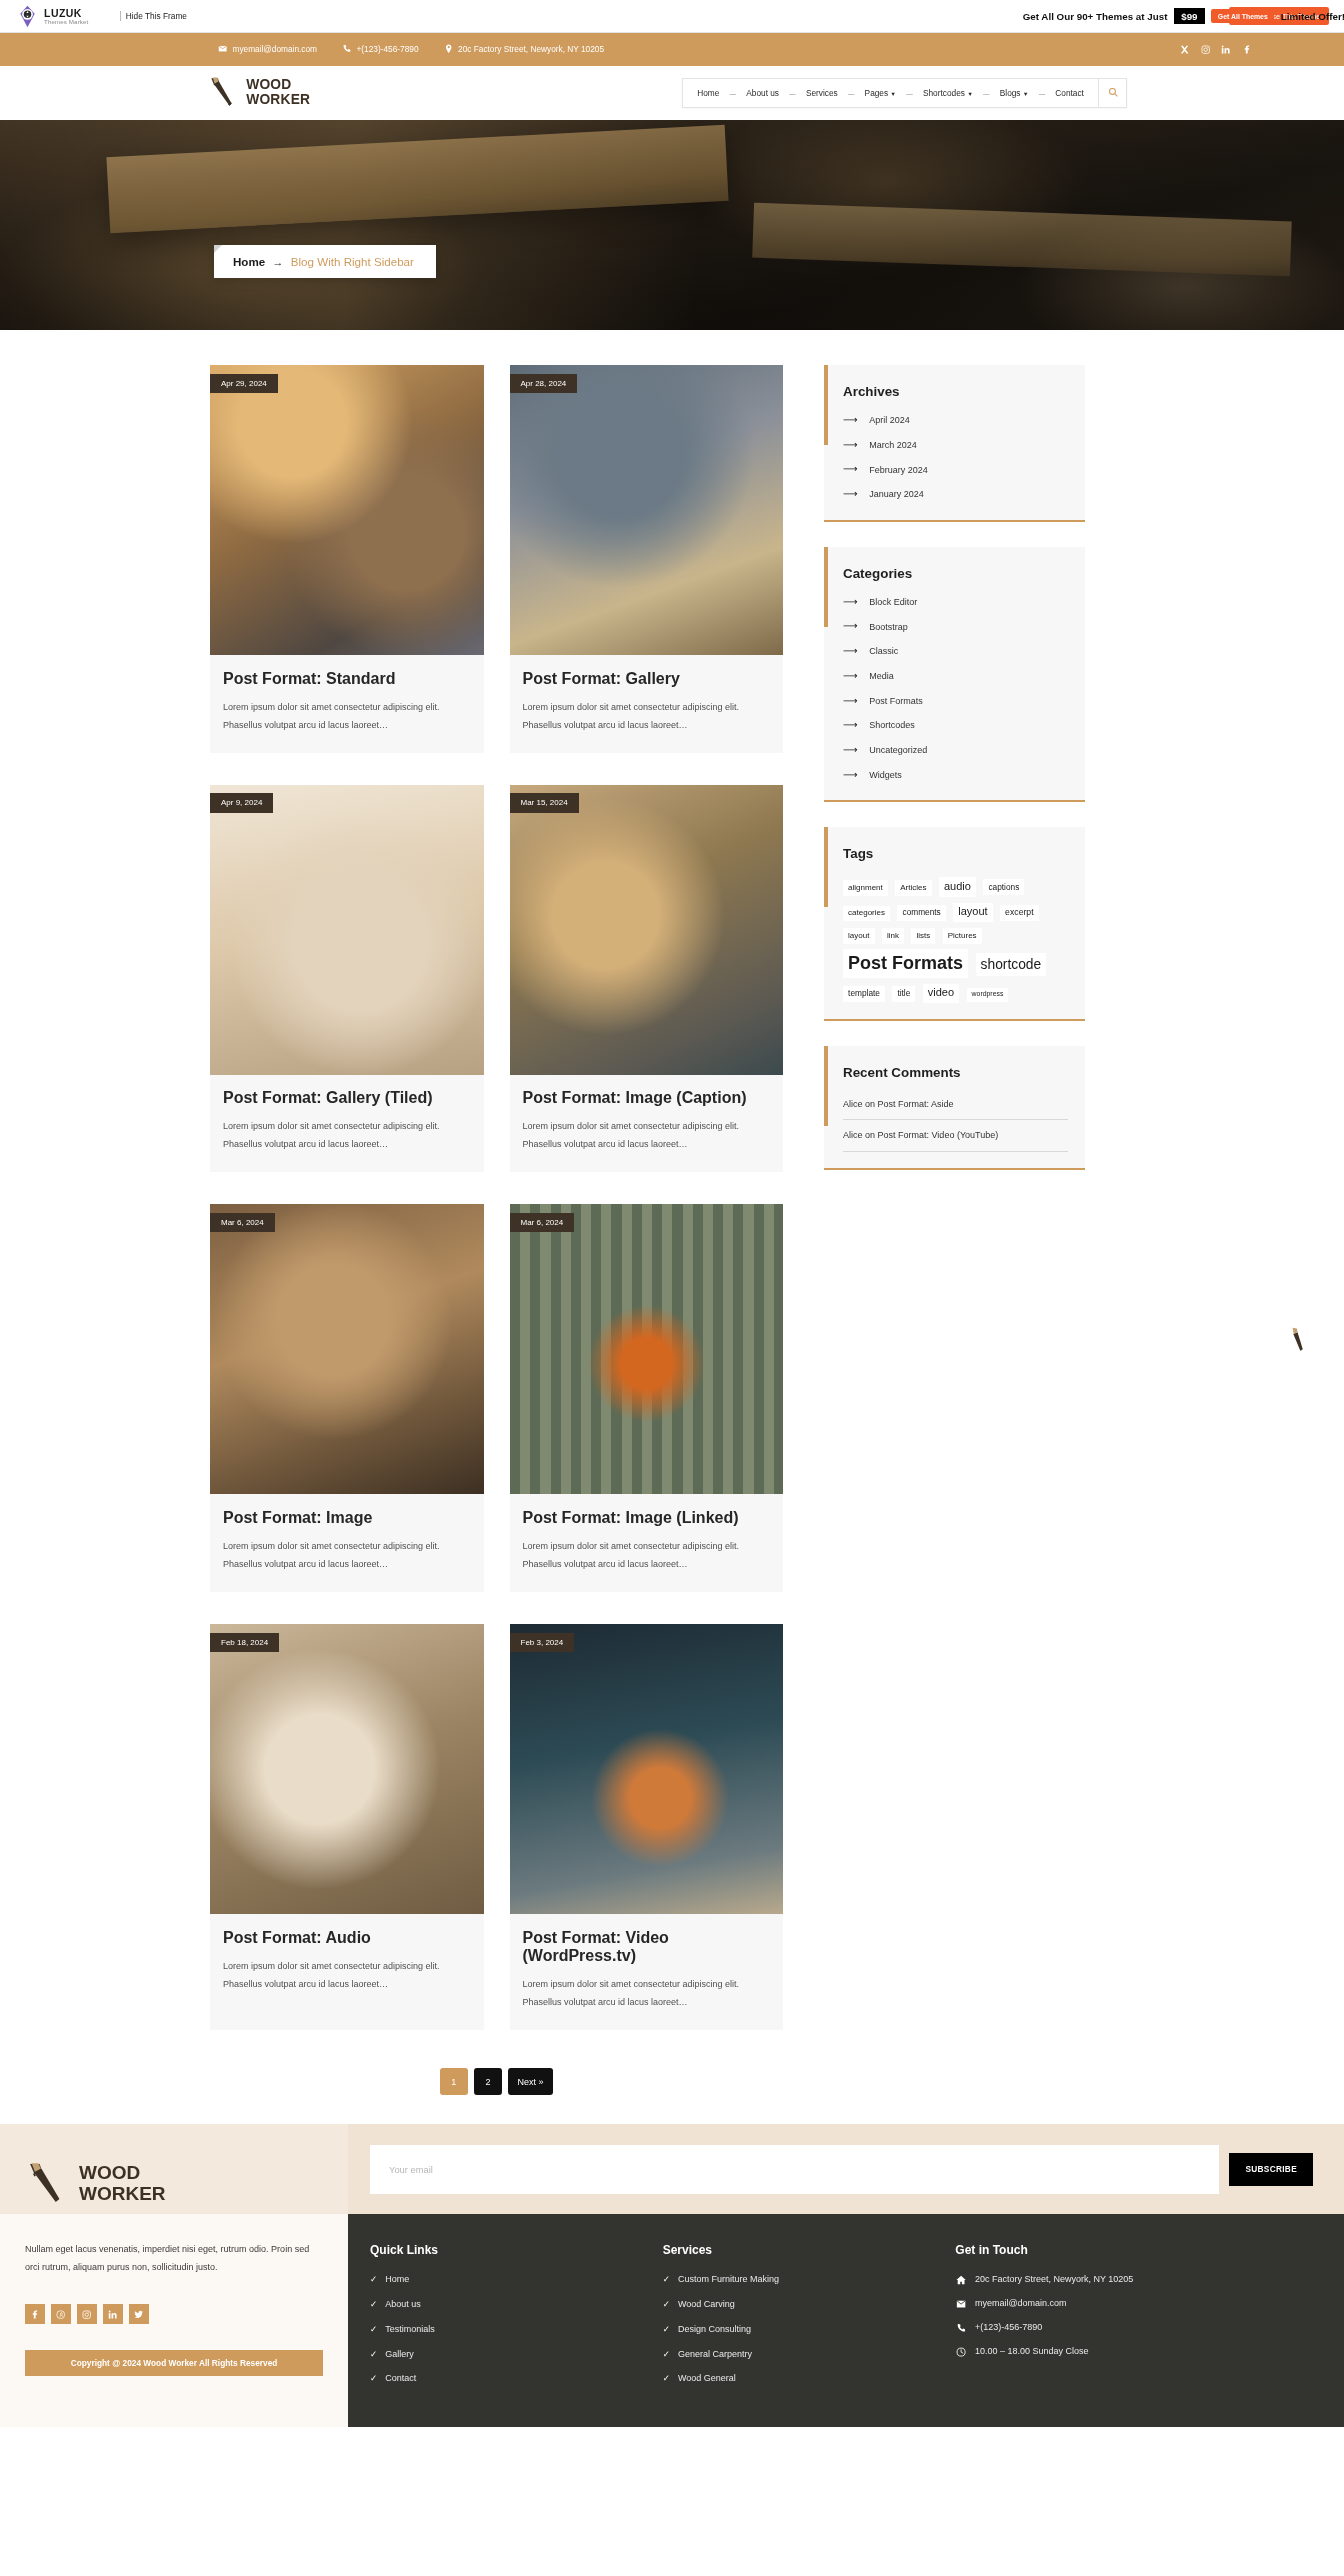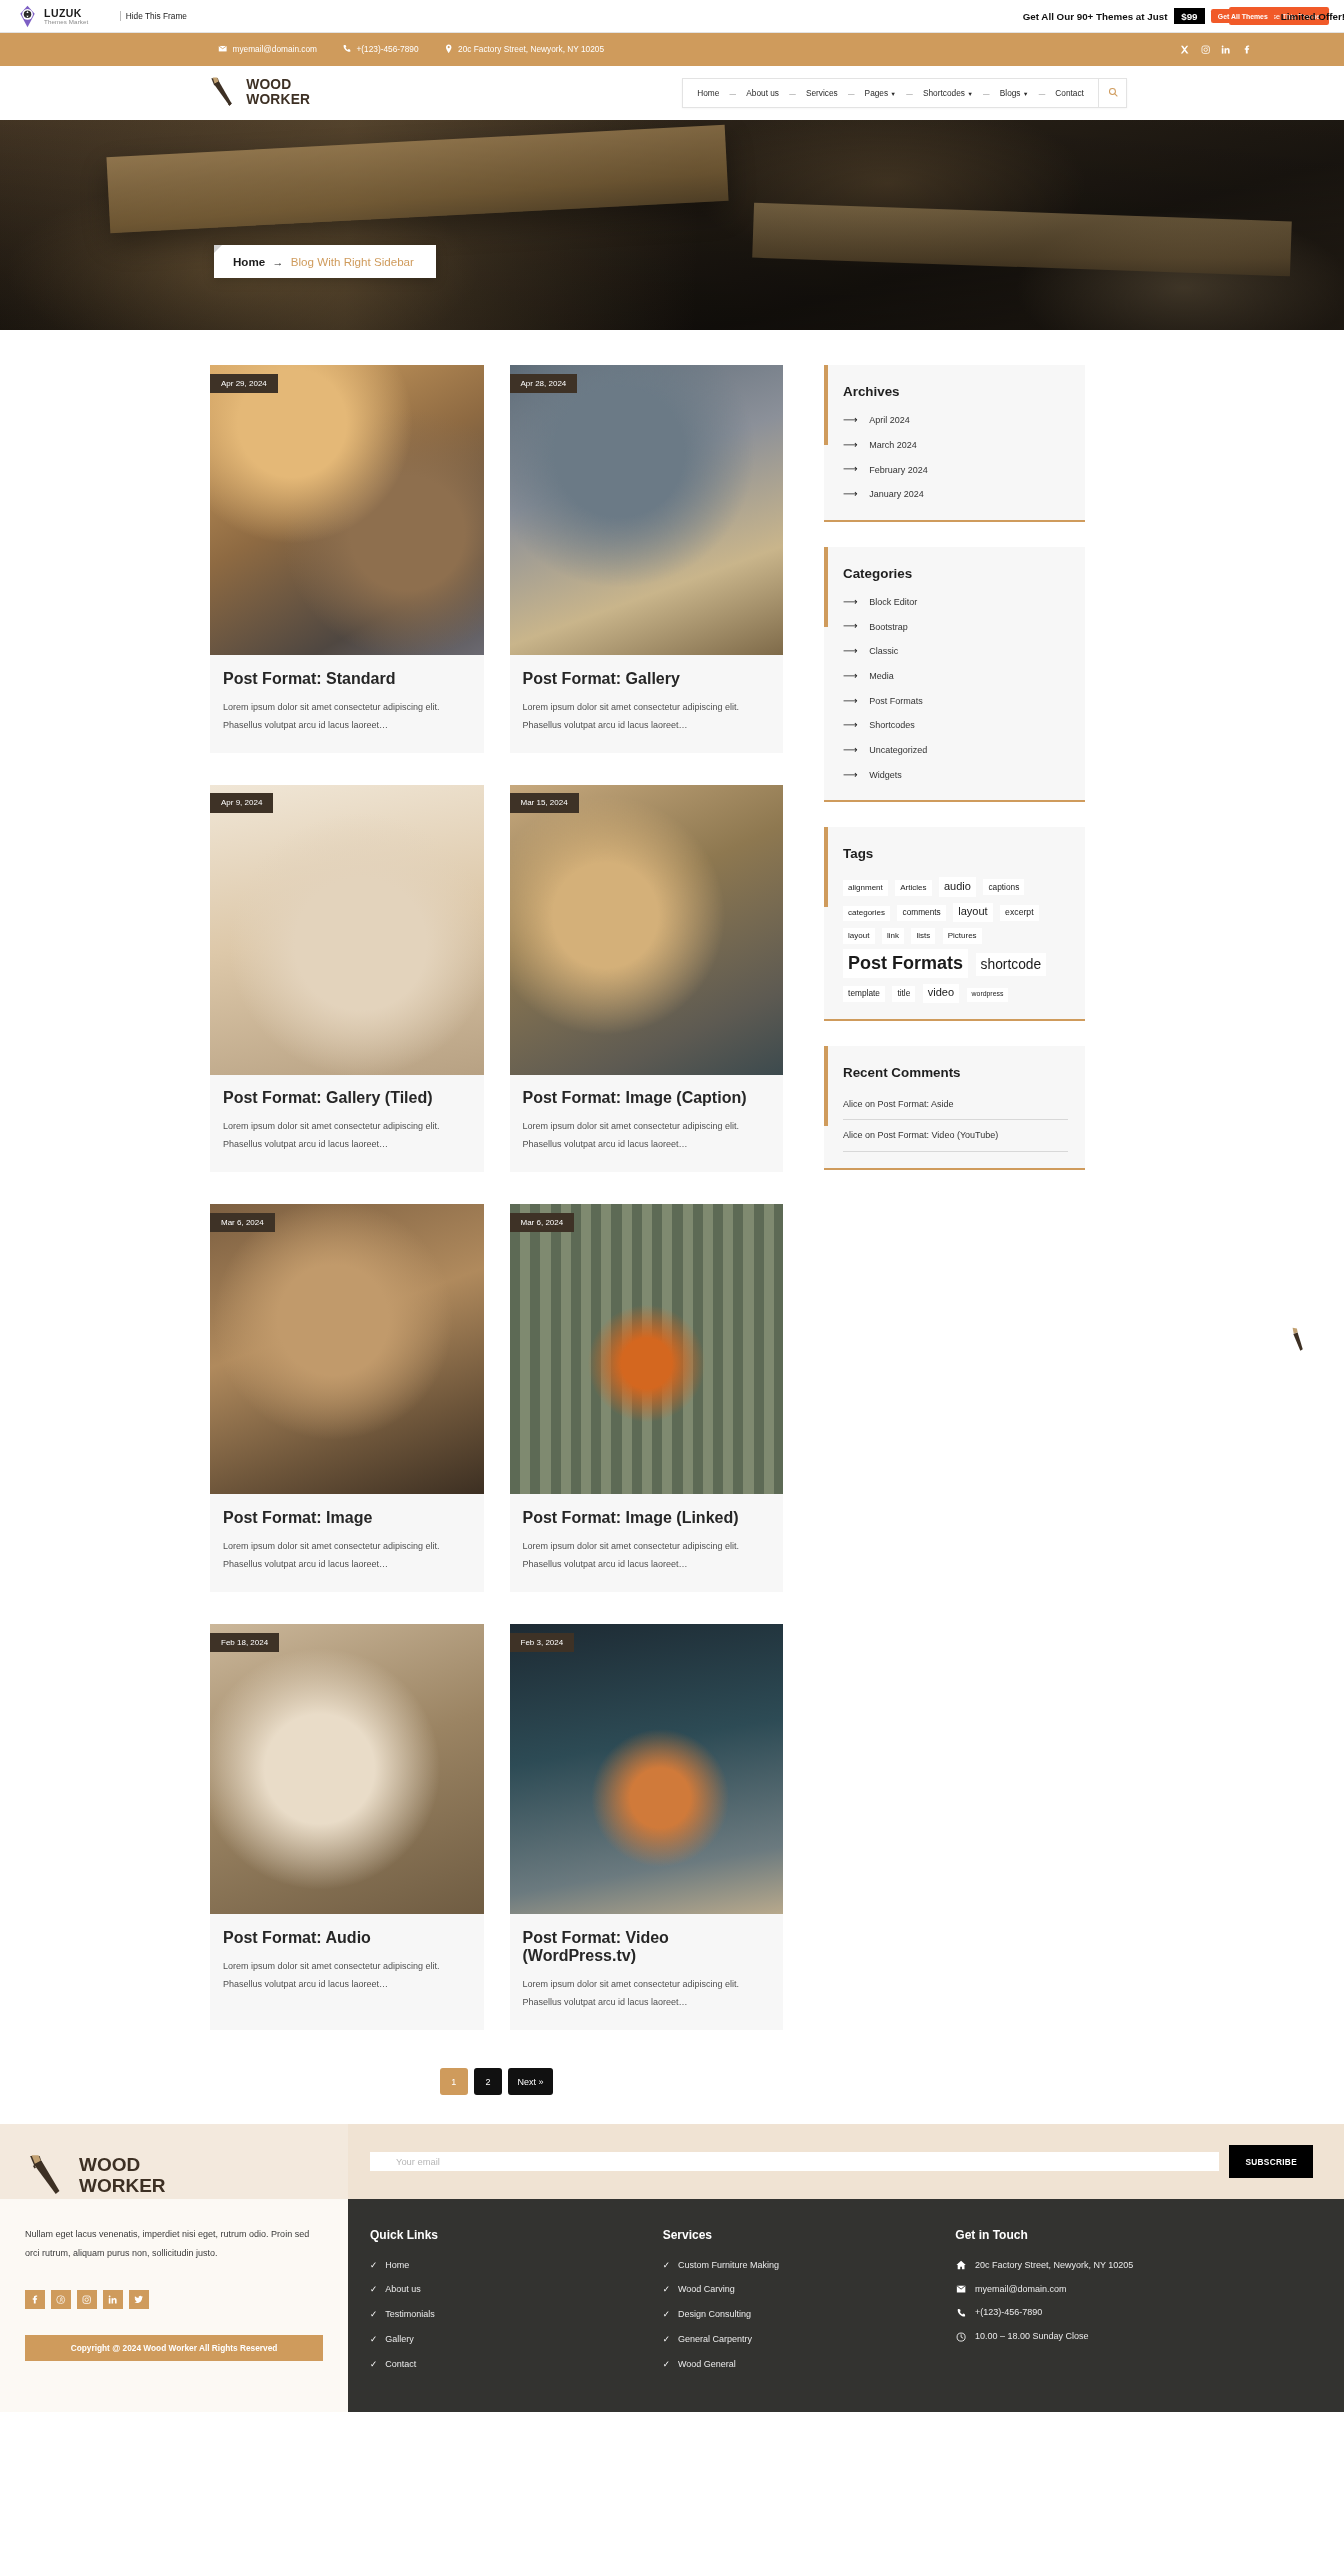--- a/index.html
+++ b/index.html
@@ -288,22 +288,22 @@
   }
   .footer-brand-name {
     font-size: 19px; font-weight: bold; color: #3d3024; line-height: 1.1;
   }
   .newsletter {
     flex: 1; background: #f0e3d3;
     display: flex; align-items: center;
     padding: 20.3px 32px 20.3px 22px; gap: 10.2px;
   }
   .nl-input {
-    flex: 1; height: 19px; border: none; background: #fff;
-    padding: 0 26px; font-size: 9.4px; color: #333;
+    flex: 1; height: 49px; border: none; background: #fff;
+    padding: 0 19px; font-size: 9.4px; color: #333;
     font-family: "Liberation Sans", sans-serif;
   }
   .nl-input::placeholder { color: #b7b7b7; }
   .nl-btn {
     background: #000; color: #fff; border: none;
     height: 33px; padding: 0 16px;
     font-size: 8.3px; font-weight: bold; letter-spacing: 0.3px;
     font-family: "Liberation Sans", sans-serif; cursor: pointer;
   }
 

